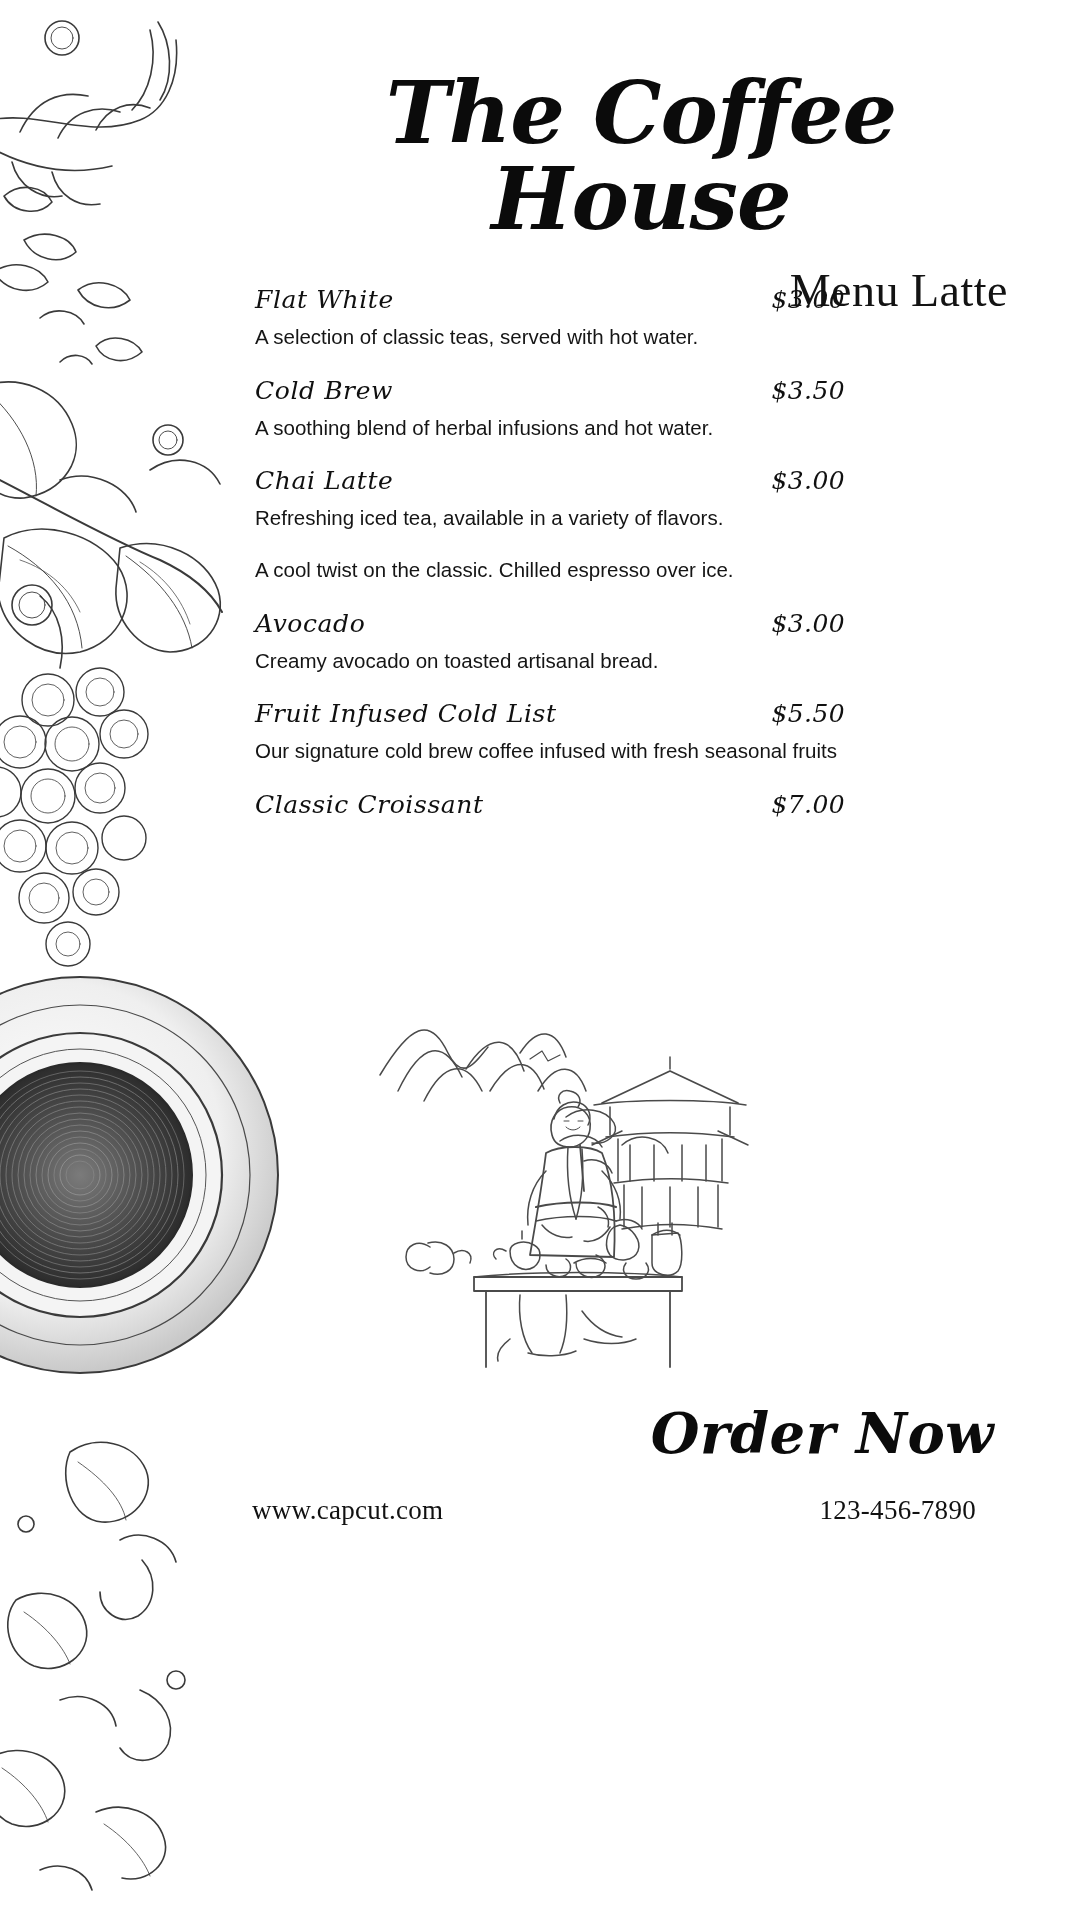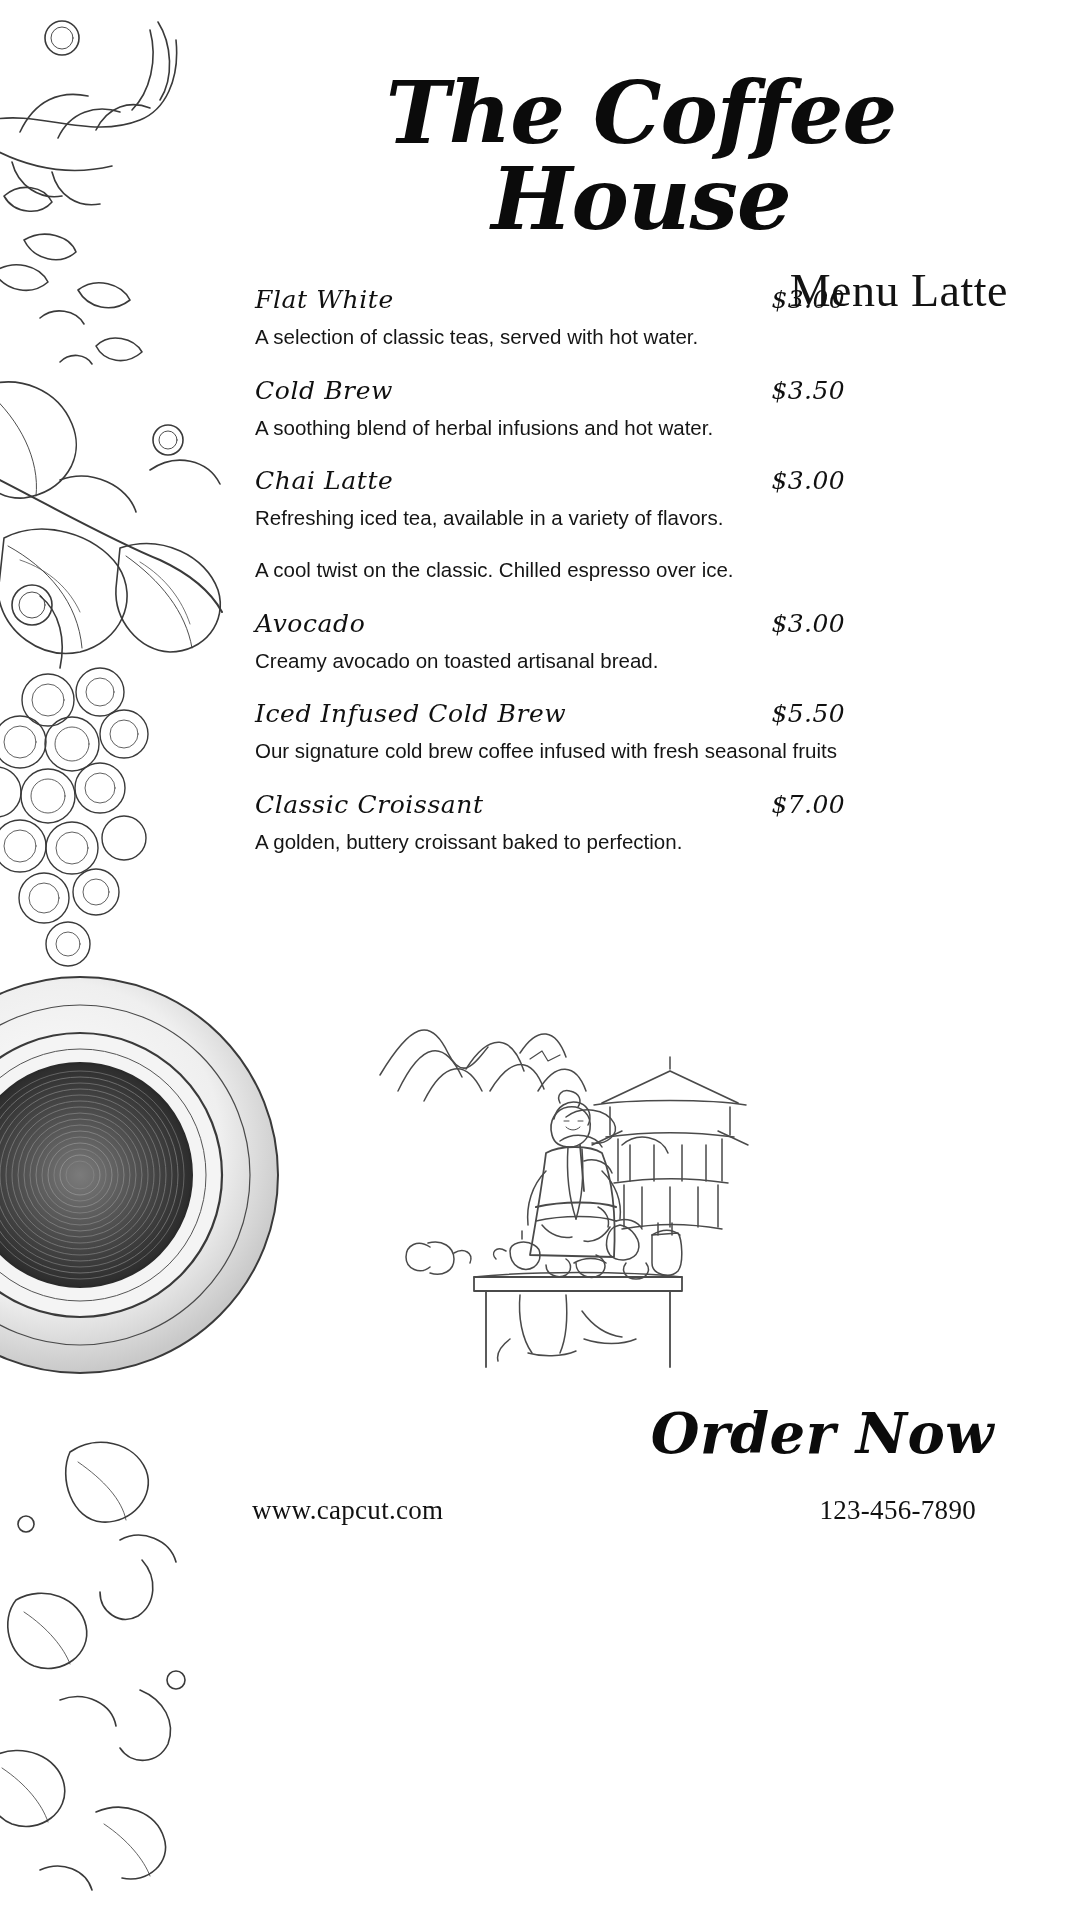--- a/index.html
+++ b/index.html
@@ -275,32 +275,31 @@
   <div class="menu-item">
     <div class="item-row">
       <span class="item-name">Avocado</span>
       <span class="item-price">$3.00</span>
     </div>
     <div class="item-desc">Creamy avocado on toasted artisanal bread.</div>
   </div>
 
   <div class="menu-item">
     <div class="item-row">
-      <span class="item-name">Iced Infused Cold Brew</span>
+      <span class="item-name">Fruit Infused Cold List</span>
       <span class="item-price">$5.50</span>
     </div>
     <div class="item-desc">Our signature cold brew coffee infused with fresh seasonal fruits</div>
   </div>
 
   <div class="menu-item">
     <div class="item-row">
       <span class="item-name">Classic Croissant</span>
       <span class="item-price">$7.00</span>
     </div>
-    <div class="item-desc">A golden, buttery croissant baked to perfection.</div>
   </div>
 
 </div>
 
 <div class="coffee-cup">
   <svg width="420" height="430" viewBox="0 0 420 430" xmlns="http://www.w3.org/2000/svg">
     <defs>
       <radialGradient id="crema" cx="50%" cy="50%" r="50%">
         <stop offset="0%" stop-color="#7b7b7b"></stop>
         <stop offset="60%" stop-color="#4a4a4a"></stop>

